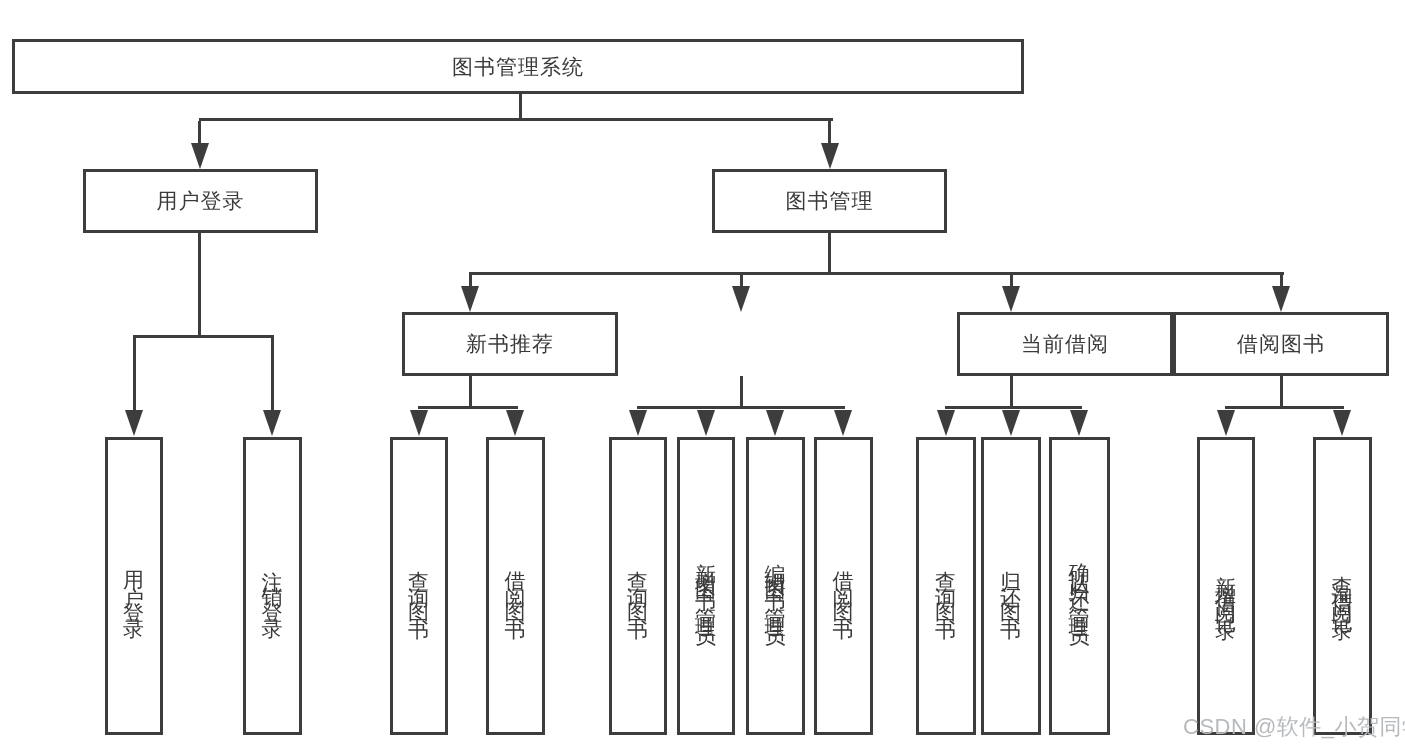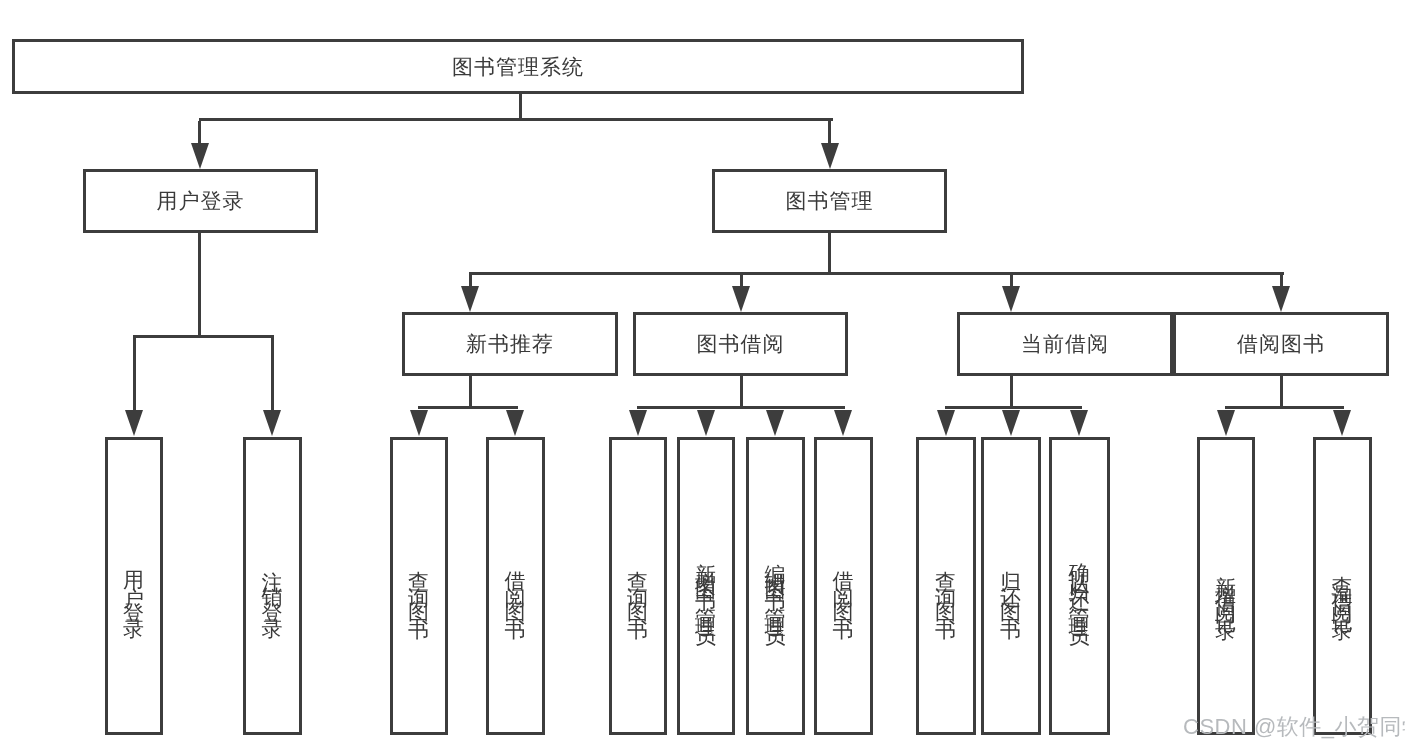--- a/index.html
+++ b/index.html
@@ -88,23 +88,20 @@
   <div class="node h" style="left:83px;top:169px;width:235px;height:64px;">
     <span>用户登录</span>
   </div>
   <div class="node h" style="left:712px;top:169px;width:235px;height:64px;">
     <span>图书管理</span>
   </div>
 
   <div class="node h" style="left:362px;top:312px;width:216px;height:64px;margin-left:40px;">
     <span>新书推荐</span>
   </div>
-  <div class="node h" style="left:633px;top:312px;width:215px;height:64px;">
-    <span>图书借阅</span>
-  </div>
   <div class="node h" style="left:957px;top:312px;width:216px;height:64px;">
     <span>当前借阅</span>
   </div>
   <div class="node h" style="left:1173px;top:312px;width:216px;height:64px;">
     <span>借阅图书</span>
   </div>
 
   <div class="node v" style="left:105px;top:437px;width:58px;height:298px;">
     <span>用户登录</span>
   </div>

